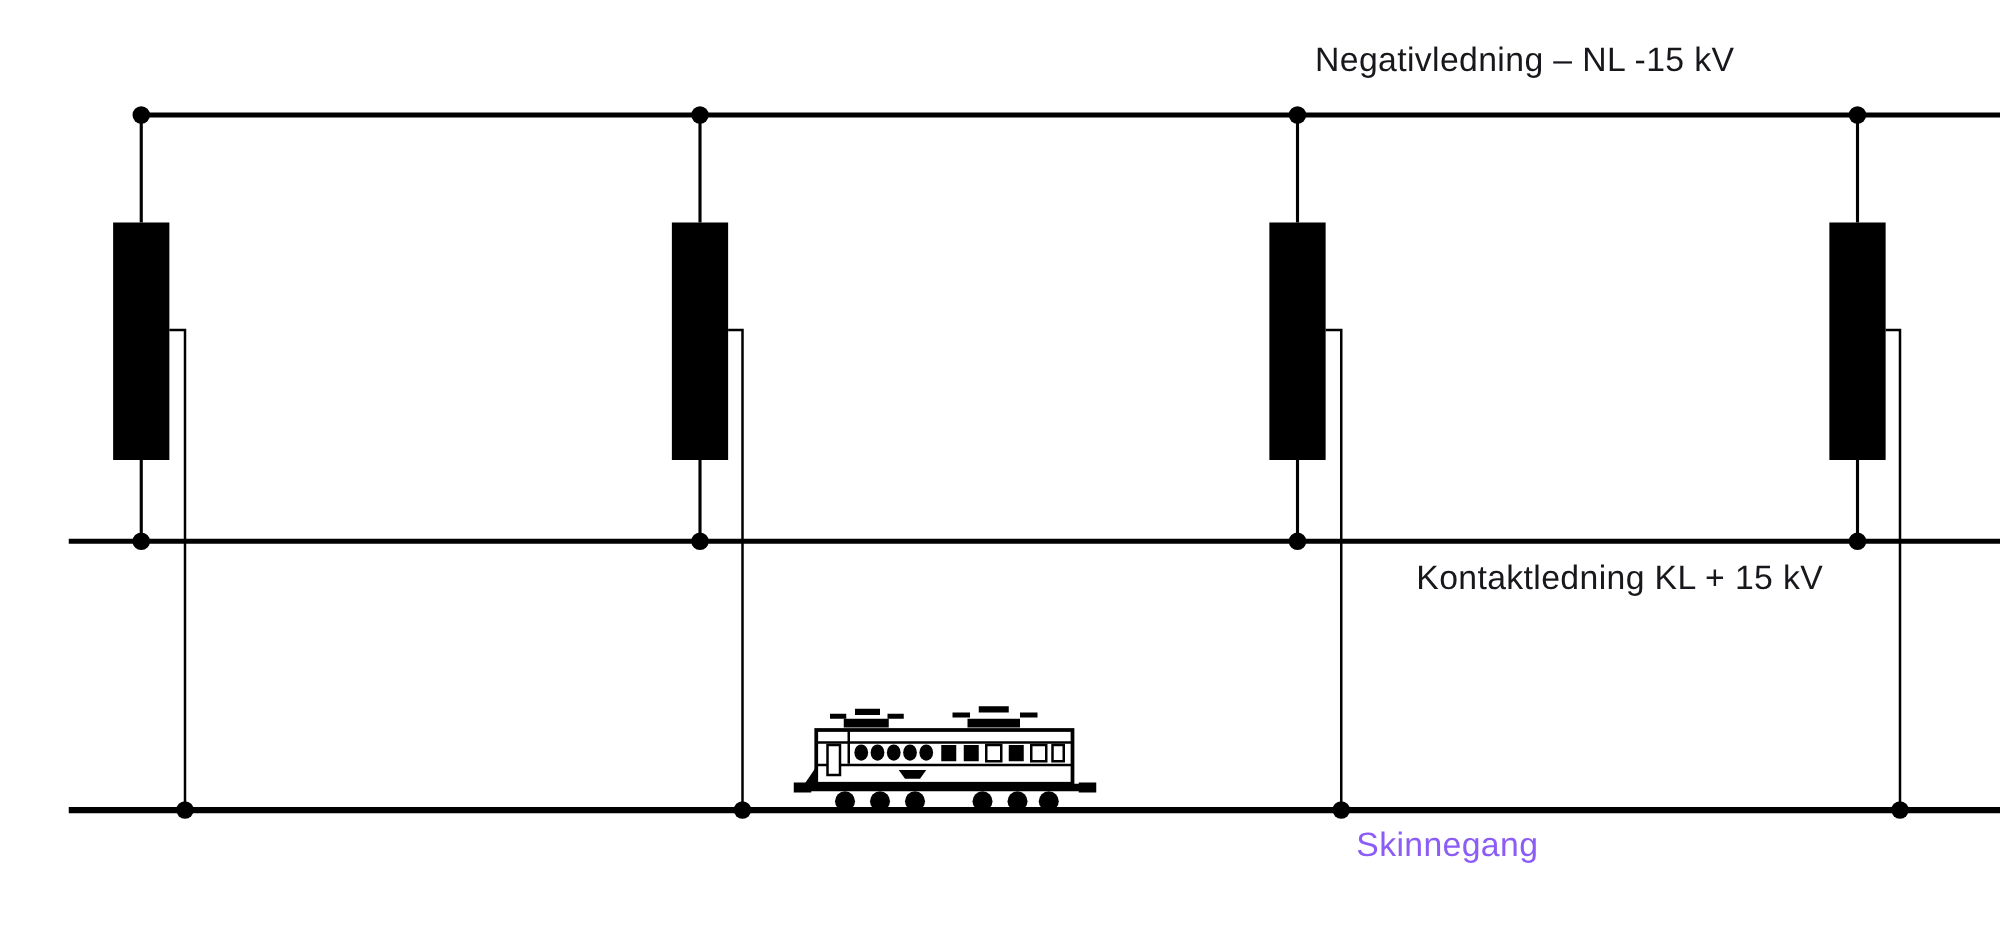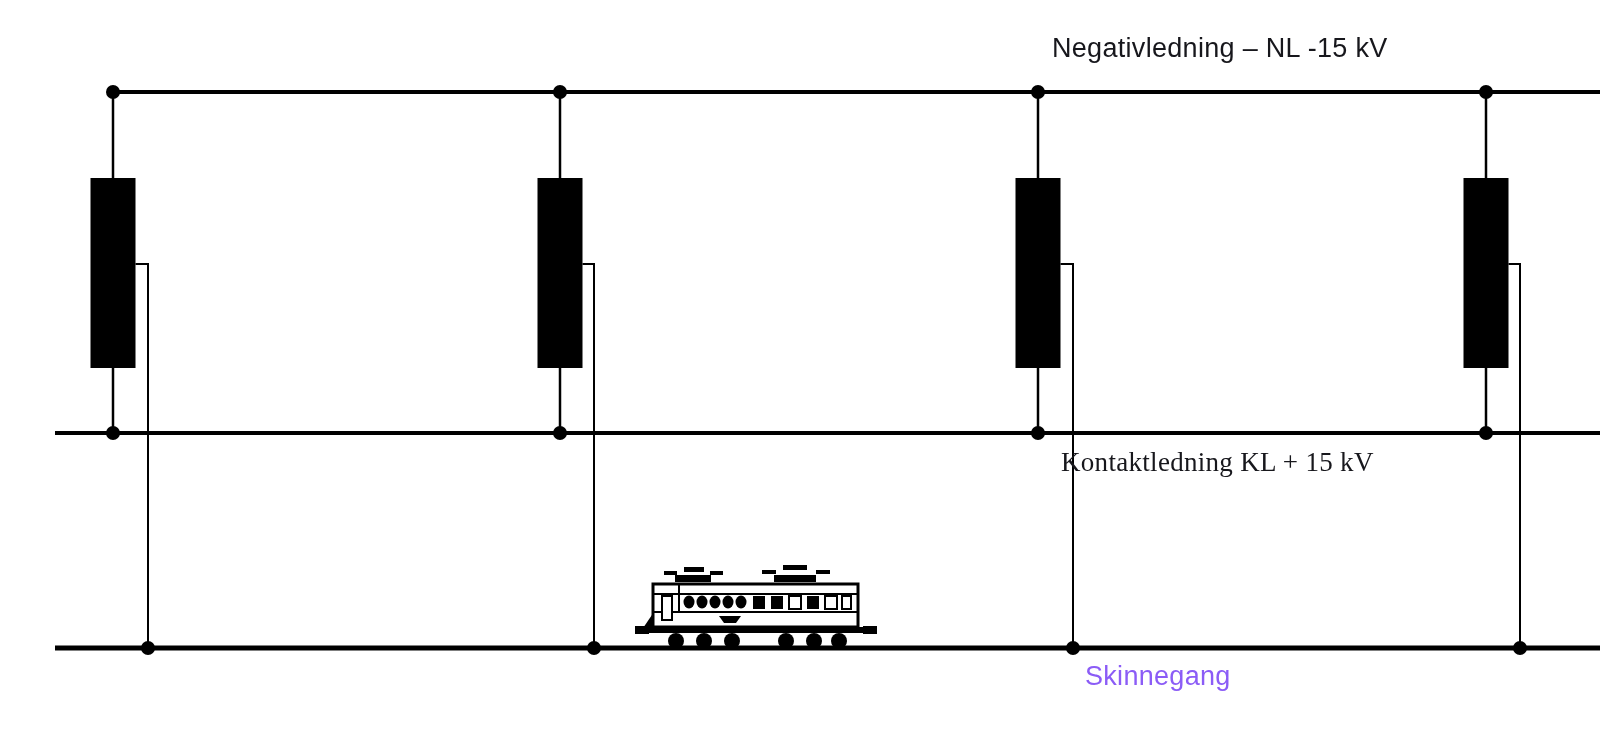--- a/index.html
+++ b/index.html
@@ -23,21 +23,21 @@
   }
   .cond-label {
     position: absolute;
     color: #17171c;
     font-size: 27px;
     line-height: 30px;
     white-space: nowrap;
     letter-spacing: 0.3px;
   }
   #label-nl   { left: 1019px; top: 33px;  }
-  #label-kl   { left: 1028px; top: 447px; font-family: Liberation Serif, serif; }
+  #label-kl   { left: 1100px; top: 447px; }
   #label-rail { left: 1052px; top: 661px; }
 </style>
 </head>
 <body>
 
 <div class="canvas">
 
   <svg id="diagram-svg" width="1600" height="749" viewBox="0 0 1600 749">
 
     <g id="gen-layer">

